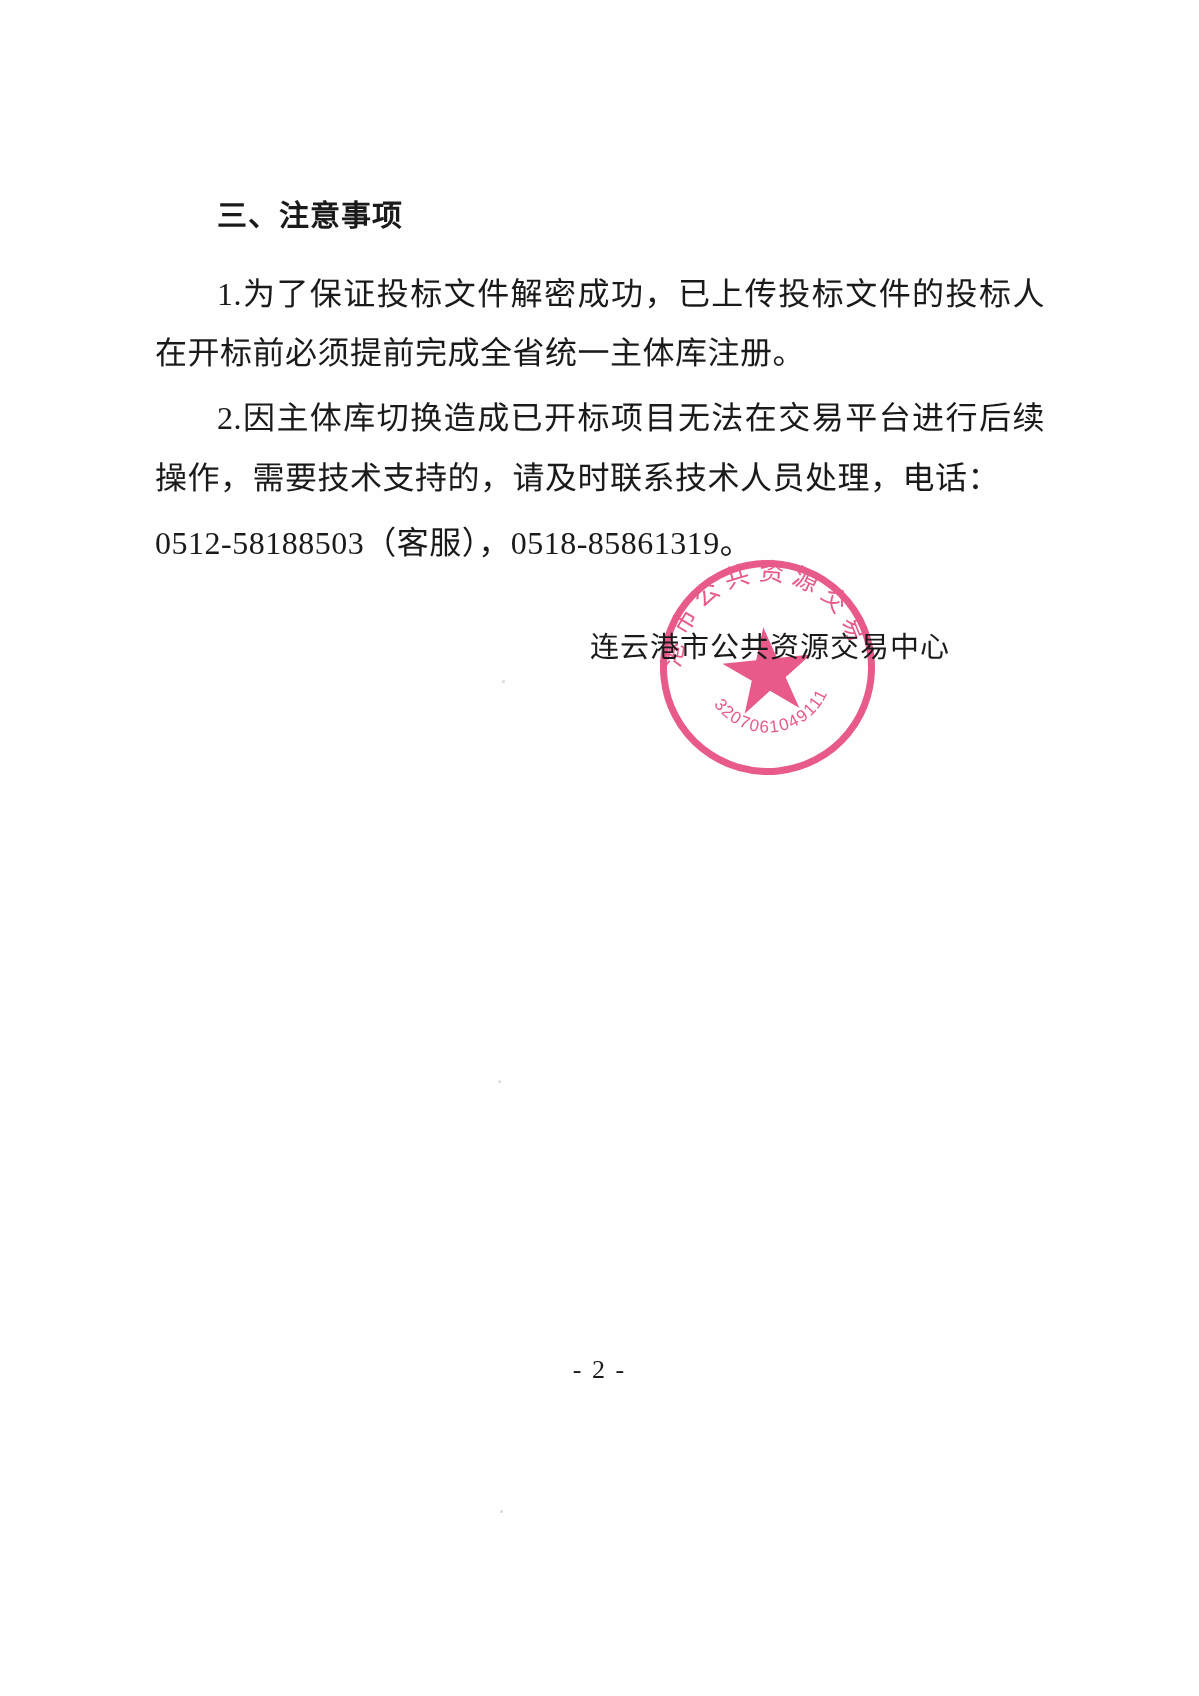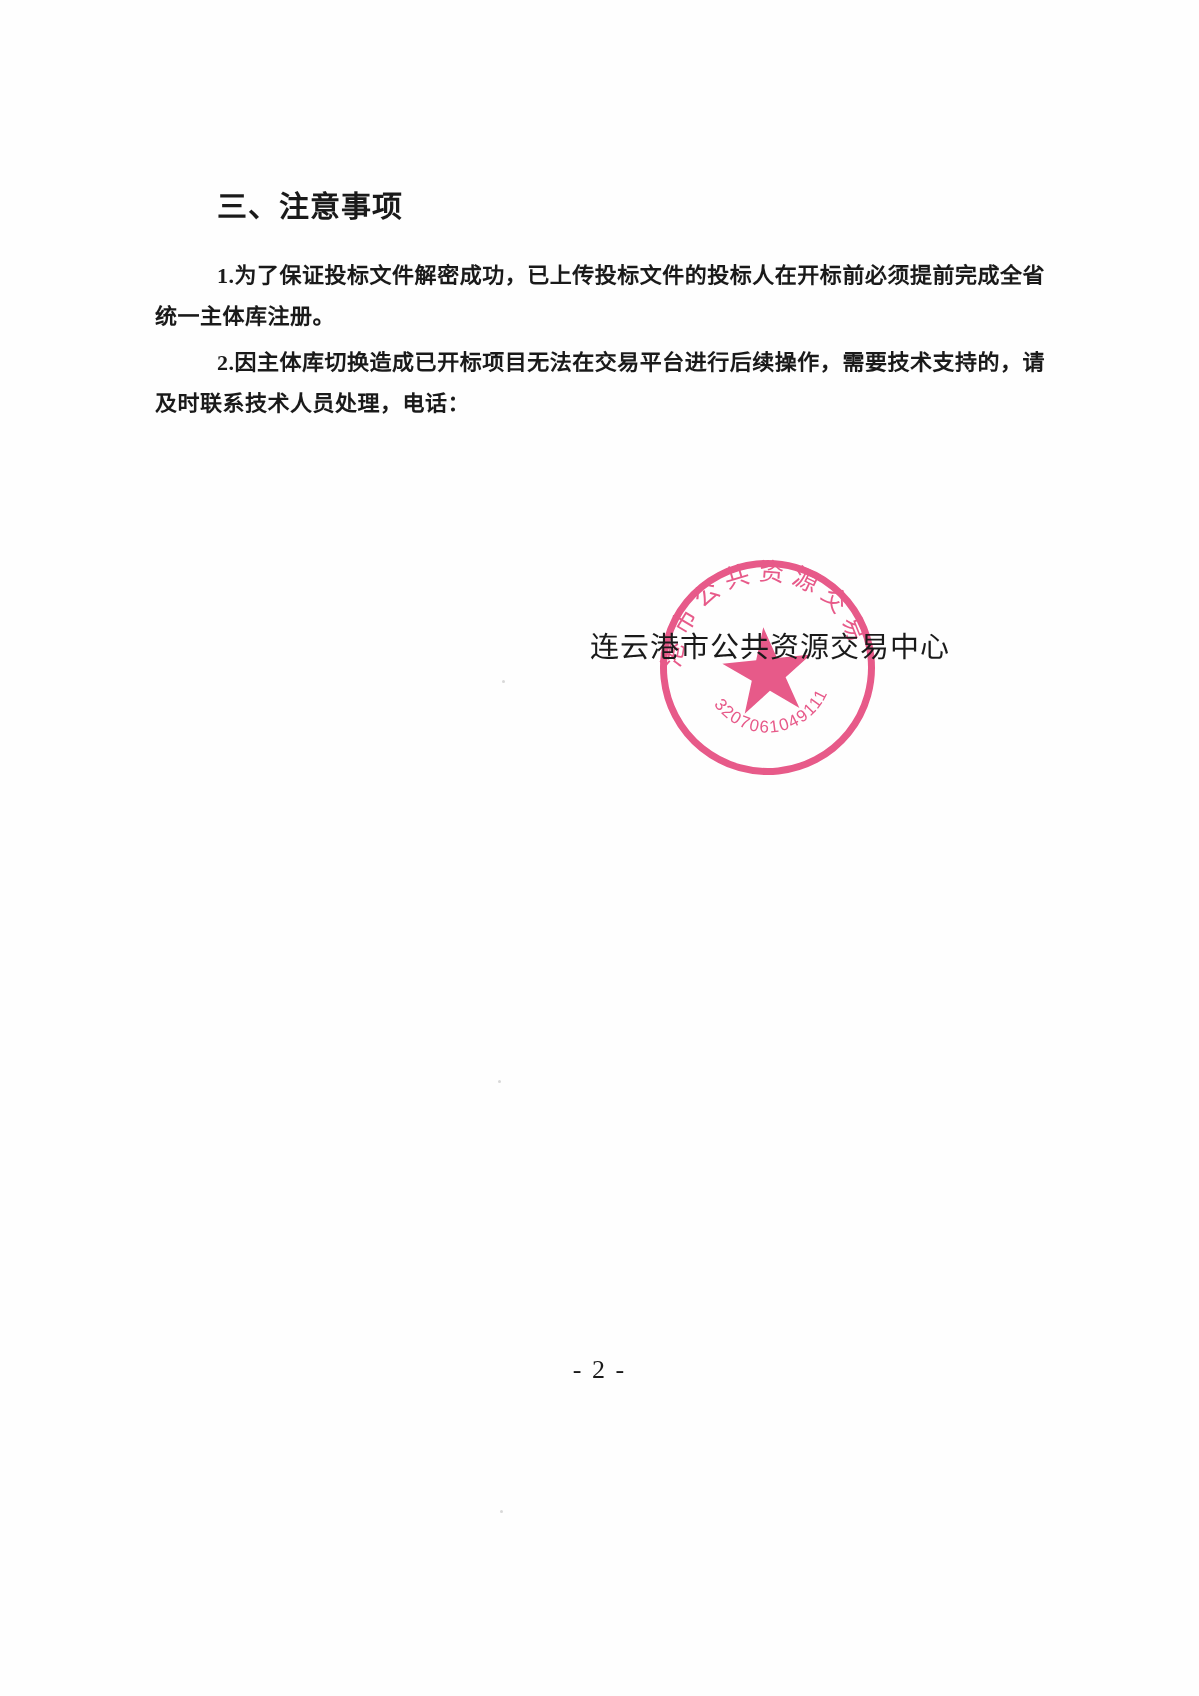--- a/index.html
+++ b/index.html
@@ -18,42 +18,41 @@
 
   .page {
     position: absolute;
     inset: 0;
     background: #fefefe;
   }
 
   .content {
     position: absolute;
     left: 155px;
-    top: 186px;
+    top: 195px;
     width: 890px;
   }
 
   .section-heading {
     font-size: 30px;
     font-weight: bold;
     letter-spacing: 1px;
     margin: 0 0 28px 62px;
     line-height: 1.4;
     font-family: "Liberation Sans", "DejaVu Sans", sans-serif;
   }
 
   .para {
-    font-size: 22px;
+    font-size: 32px;
     line-height: 1.85;
     text-align: justify;
     text-justify: inter-ideograph;
     margin: 0 0 6px 0;
     text-indent: 62px;
     letter-spacing: 0.5px;
-    font-weight: bold;
   }
 
   .para.no-indent {
     text-indent: 0;
   }
 
   .signature-block {
     position: absolute;
     left: 560px;
     top: 620px;
@@ -111,20 +110,21 @@
 <div class="page">
 
   <div class="content">
 
     <h2 class="section-heading">三、注意事项</h2>
 
     <p class="para">1.为了保证投标文件解密成功，已上传投标文件的投标人在开标前必须提前完成全省统一主体库注册。</p>
 
     <p class="para">2.因主体库切换造成已开标项目无法在交易平台进行后续操作，需要技术支持的，请及时联系技术人员处理，电话：</p>
 
+    <p class="para no-indent">0512-58188503（客服），0518-85861319。</p>
   </div>
 
   <div class="seal">
     <svg viewBox="0 0 225 225" width="225" height="225" aria-hidden="true">
       <defs>
         <path id="arcTop" d="M 26,112 A 86,86 0 1 1 199,112" fill="none"></path>
         <path id="arcBottom" d="M 47,112 A 65,65 0 0 0 178,112" fill="none"></path>
       </defs>
       <circle cx="112.5" cy="112.5" r="104" fill="none" stroke="#e4447a" stroke-width="7"></circle>
 

